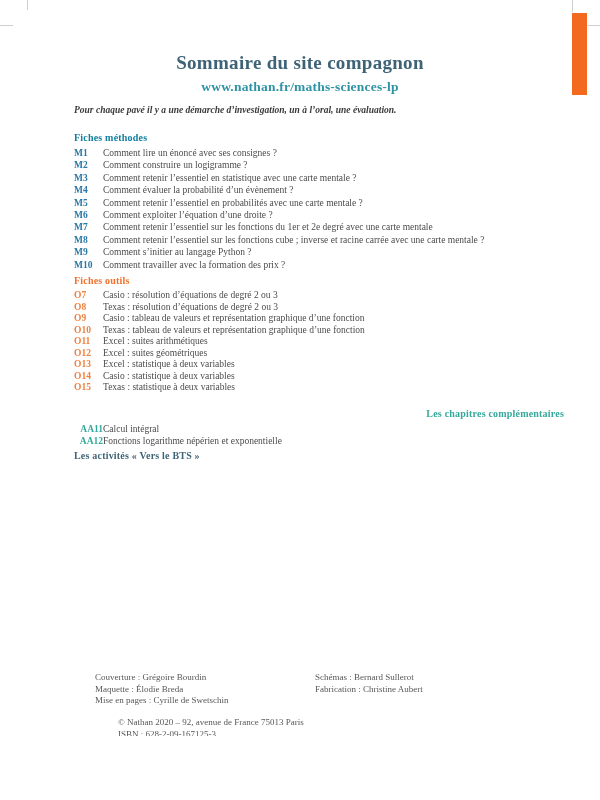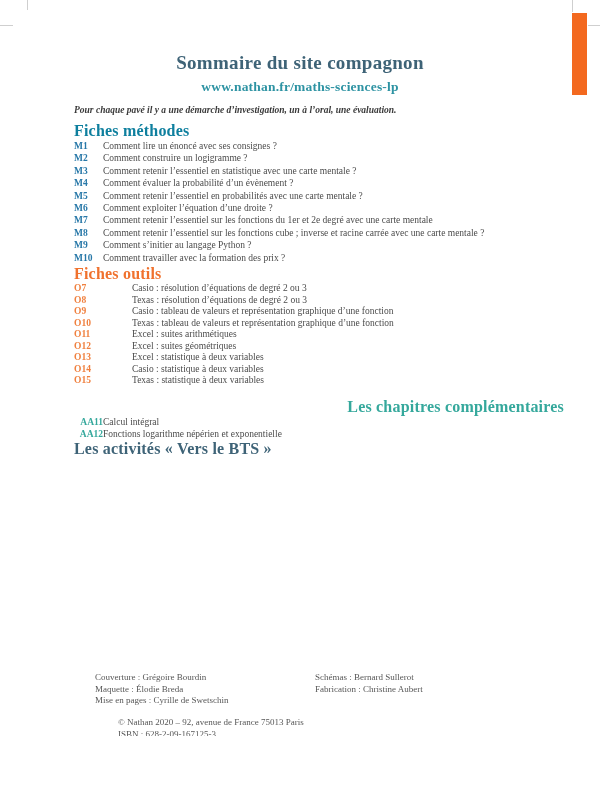--- a/index.html
+++ b/index.html
@@ -16,33 +16,33 @@
   
   .header{position:absolute;top:52px;left:0;right:0;text-align:center;}
   .title{font-size:19px;font-weight:bold;color:#3e6377;letter-spacing:.3px;margin:0;}
   .site-url{font-size:13.5px;font-weight:bold;color:#2e93a3;margin-top:5px;letter-spacing:.2px;}
 
   .intro{position:absolute;top:105px;left:74px;right:40px;
     font-size:9.5px;font-style:italic;font-weight:bold;color:#3a3a3a;}
 
   
   .section{position:absolute;left:74px;right:36px;}
-  .section h2{margin:1px 0 3px 0;font-size:16px;font-weight:bold;letter-spacing:.2px;line-height:12px;}
+  .section h2{margin:8px 0 3px 0;font-size:10px;font-weight:bold;letter-spacing:.2px;line-height:12px;}
   .sec-methodes{top:124px;}
   .sec-outils{top:267px;}
   .sec-chapitres{top:400px;text-align:right;}
   .sec-activites{top:442px;}
   .sec-methodes h2{color:#0e7f9e;}
   .sec-outils h2{color:#f0712d;}
   .sec-chapitres h2{color:#35a89c;}
   .sec-activites h2{color:#3e6377;}
 
   .row{display:flex;font-size:9.5px;}
   .sec-methodes .row{line-height:12.4px;}
-  .sec-outils .row{line-height:11.5px;gap:29px;}
+  .sec-outils .row{line-height:11.5px;}
   .sec-chapitres .row{line-height:12px;}
   .code{flex:0 0 29px;font-weight:bold;}
   .sec-methodes .code{color:#2878a8;}
   .sec-outils .code{color:#f0803f;}
   .sec-chapitres .code{color:#35a89c;}
   .txt{color:#4b4b4b;}
 
   
   .credits{position:absolute;font-size:9px;line-height:11.5px;color:#575757;}
   .credits-left{top:672px;left:95px;}

